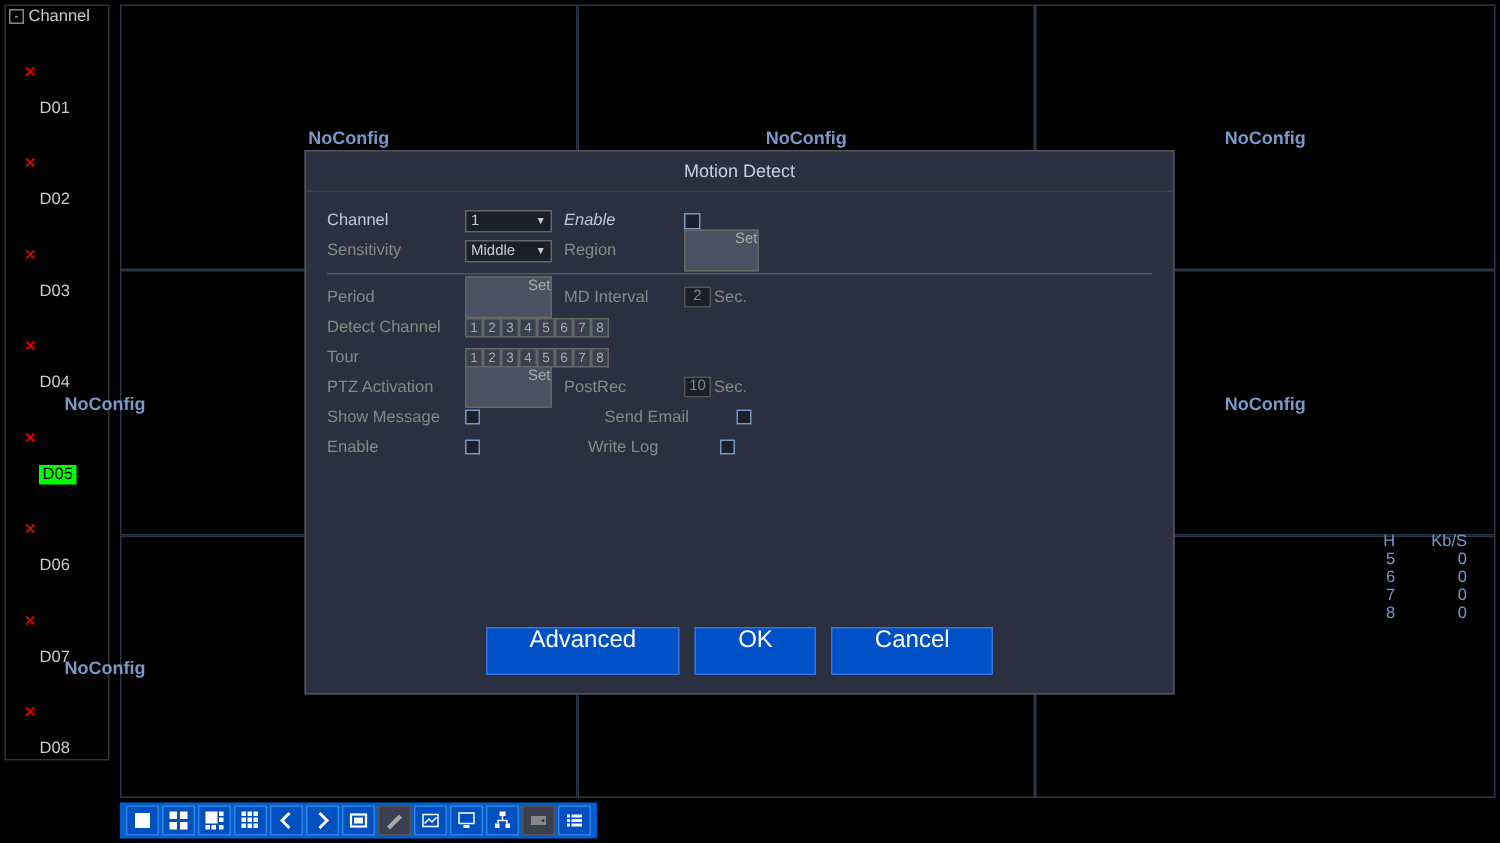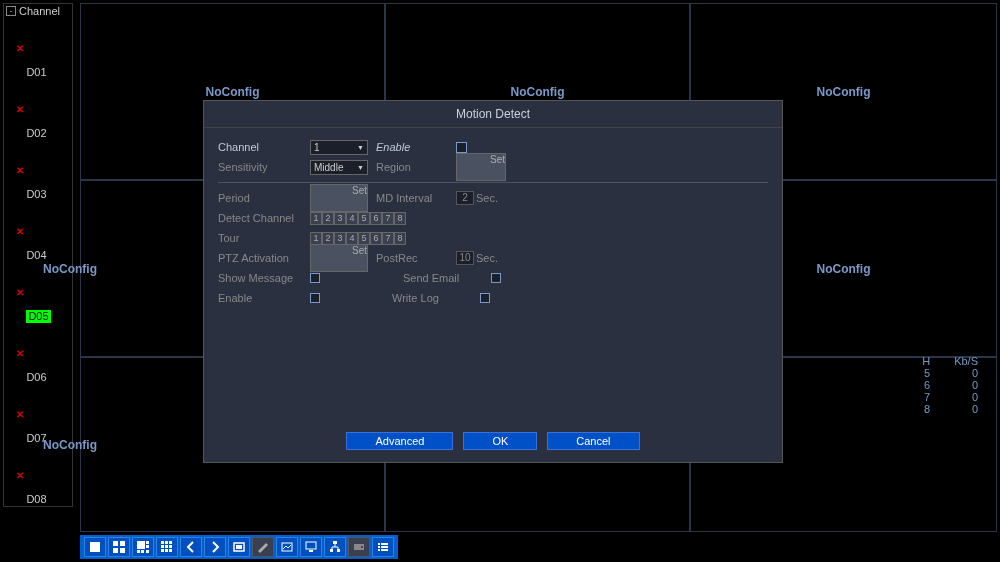--- a/index.html
+++ b/index.html
@@ -35,21 +35,21 @@
   .lbl2 { margin-left: 8px; width: 80px; }
   .lbl2.active { color: #c0c8d8; font-style: italic; }
   .chk { width: 11px; height: 11px; border: 1px solid #7a98c8; background: #1a1f2a; margin-left: 0; }
   .btn-set { width: 50px; height: 28px; background: #4a5262; border: 1px solid #666; color: #aaa; font-size: 10px; text-align: right; line-height: 12px; }
   .num-box { width: 18px; height: 14px; background: #1a1f2a; border: 1px solid #555; color: #888; font-size: 10px; text-align: center; line-height: 12px; margin-right: 2px; }
   .num-row { display: flex; }
   .num-cell { width: 12px; height: 13px; border: 1px solid #666; background: #3a4050; color: #aaa; font-size: 9px; text-align: center; line-height: 11px; }
   .hr { border: none; border-top: 1px solid #4a5568; margin: 6px 0; }
   
   .dialog-buttons { position: absolute; bottom: 12px; left: 0; right: 0; display: flex; justify-content: center; gap: 10px; }
-  .dbtn { min-width: 60px; height: 18px; background: #0050c8; border: 1px solid #3a70d8; color: #fff; font-size: 11px; text-align: center; line-height: 16px; padding: 0 28px; }
+  .dbtn { min-width: 60px; height: 32px; background: #0050c8; border: 1px solid #3a70d8; color: #fff; font-size: 16px; text-align: center; line-height: 16px; padding: 0 28px; }
   
   
   .toolbar { position: absolute; left: 80px; bottom: 3px; height: 24px; background: #0060d0; display: flex; align-items: center; padding: 0 4px; gap: 2px; }
   .tbtn { width: 22px; height: 20px; background: #0050c0; border: 1px solid #3080e0; display: flex; align-items: center; justify-content: center; color: #fff; }
   .tbtn.dark { background: #3a4050; border-color: #555; }
   .tbtn svg { width: 14px; height: 14px; }
 </style>
 </head>
 <body>
 

